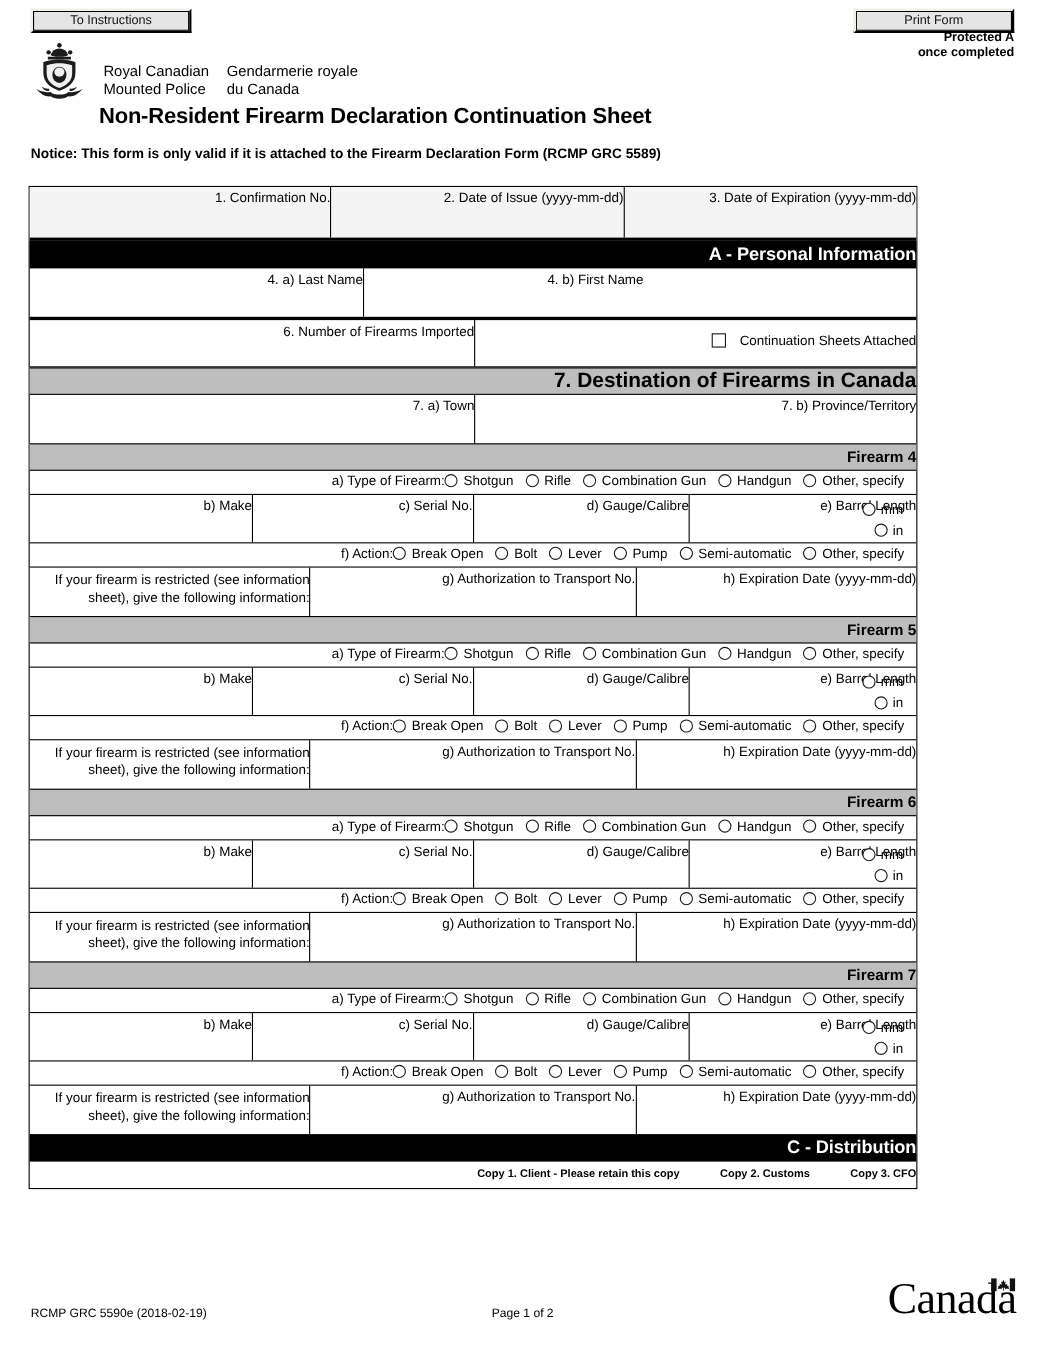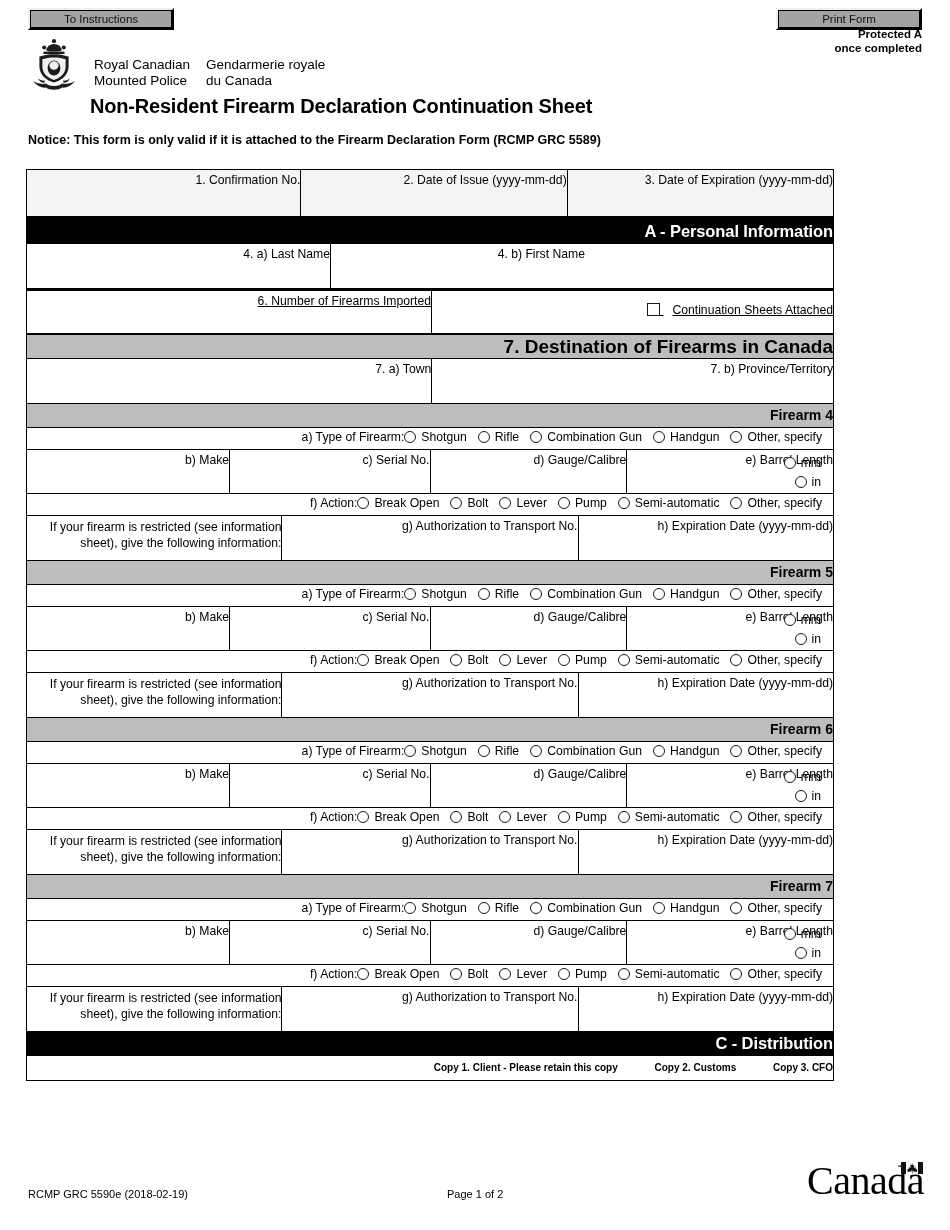--- a/index.html
+++ b/index.html
@@ -17,21 +17,21 @@
   }
 
   
   .topbar {
     position: absolute;
     top: 8px; left: 0; right: 0;
     height: 22px;
   }
   .pdfbtn {
     position: absolute;
-    background: #a3a3a3;
+    background: #e5e5e5;
     border-top: 2px solid #f2f0ea;
     border-left: 2px solid #f2f0ea;
     border-right: 2px solid #000;
     border-bottom: 2px solid #000;
     box-shadow: 0 0 0 1px #000 inset;
     font-size: 11.5px;
     line-height: 16px;
     text-align: center;
     height: 16px;
     padding: 1px 0;
@@ -132,21 +132,21 @@
     padding: 2px 0 2px 6px;
     line-height: 19px;
     border-top: 1.2px solid #000;
     border-bottom: 1.2px solid #000;
   }
   .bandgrey.sm { font-size: 14px; }
 
   .r-name { border-bottom: 3px solid #000; }
   .r-name .cell { height: 44px; }
 
-  .r-count { border-bottom: 1.2px solid #000; text-decoration: underline; }
+  .r-count { border-bottom: 1.2px solid #000; }
   .r-count .cell { height: 42px; }
 
   .r-dest .cell { height: 44px; }
 
   
   .r-type { border-bottom: 1.2px solid #000; }
   .r-type .cell { height: 21px; padding-top: 2px; }
   .r-make { border-bottom: 1.2px solid #000; }
   .r-make .cell { height: 43px; }
   .r-action { border-bottom: 1.2px solid #000; }

